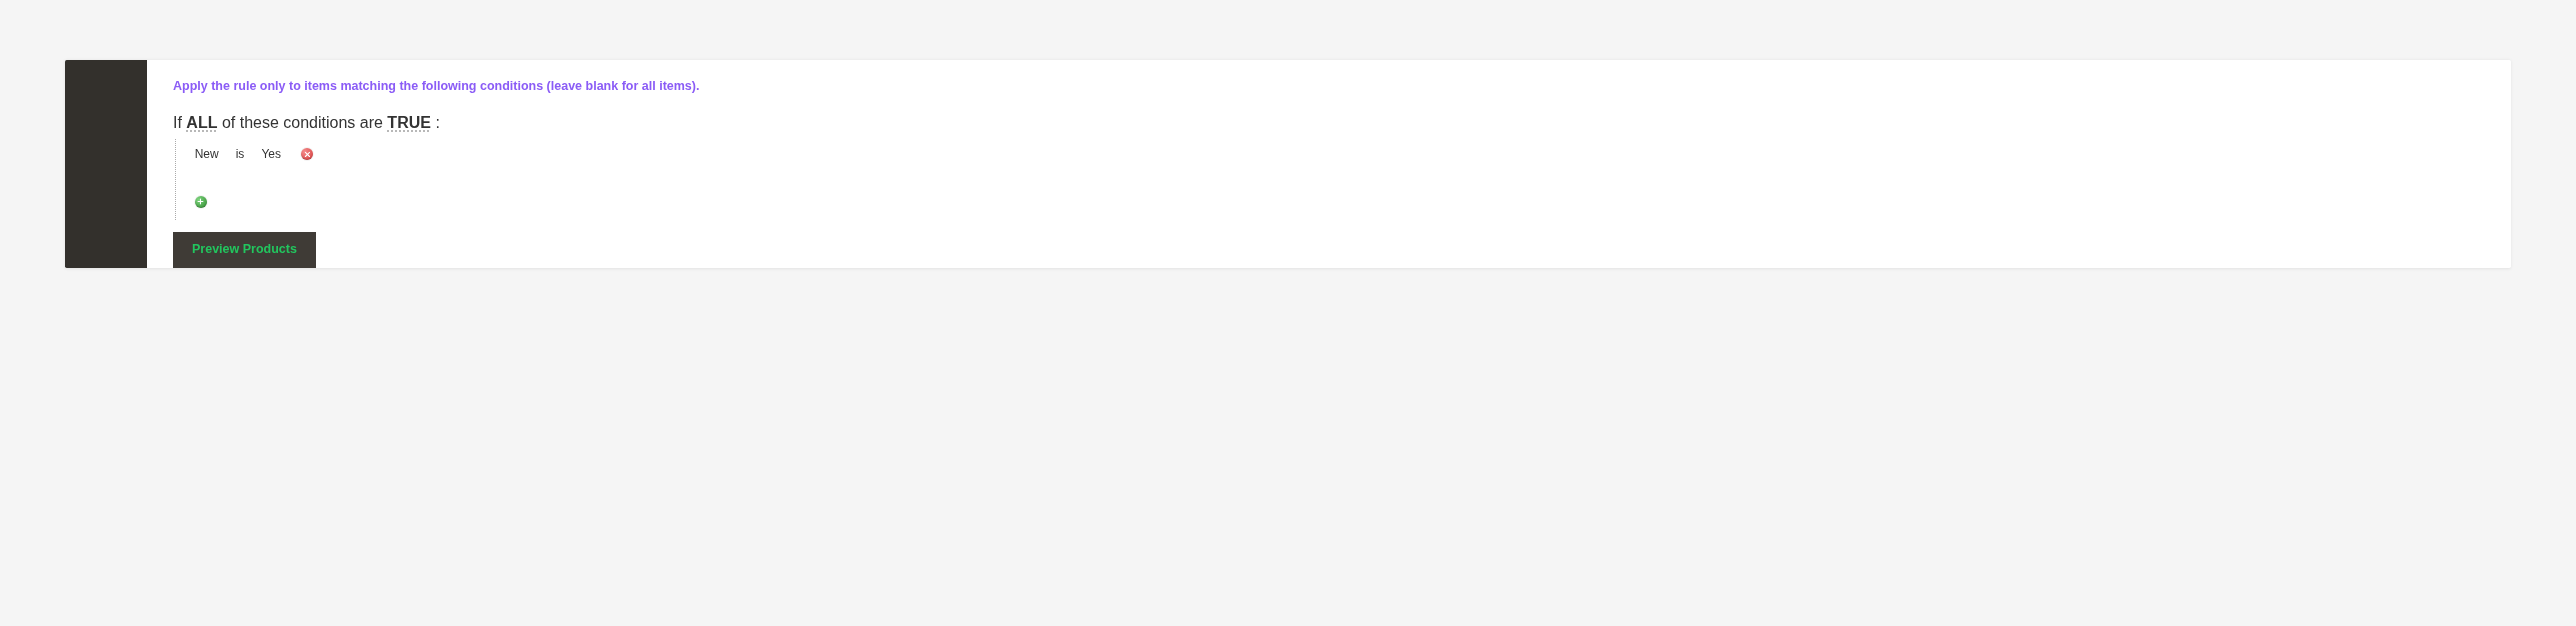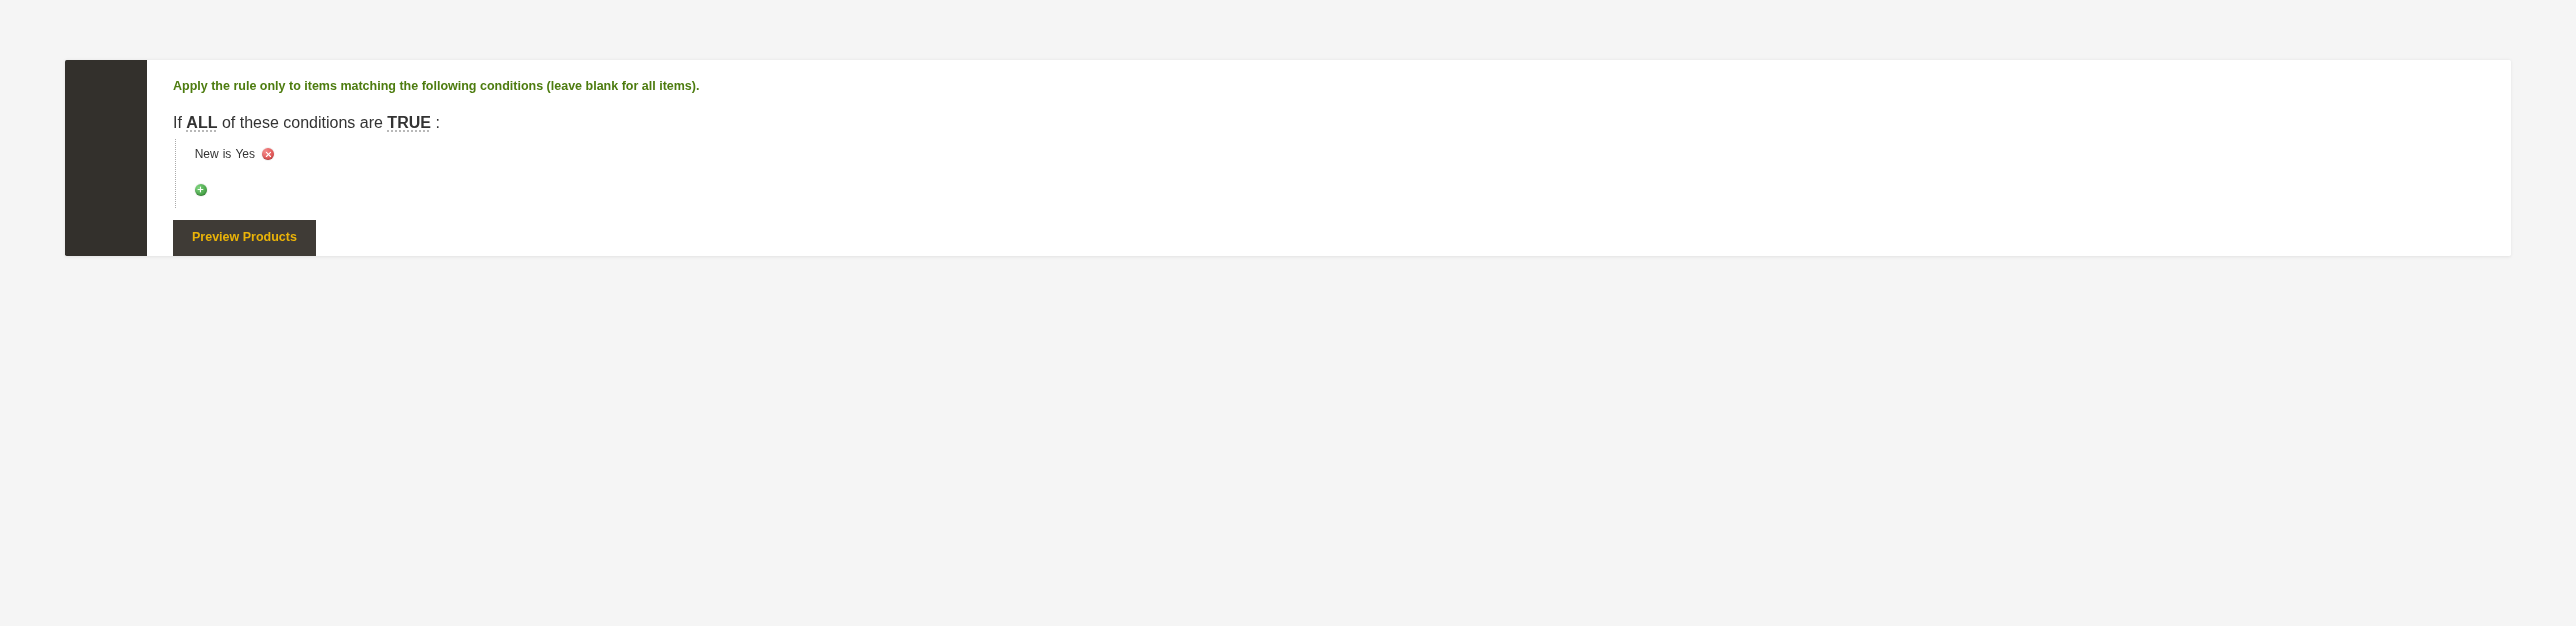--- a/index.html
+++ b/index.html
@@ -26,21 +26,21 @@
       background: #33302c;
       flex-shrink: 0;
     }
     .panel-content {
       padding: 19px 26px 0 26px;
       flex: 1;
     }
     .panel-heading {
       font-weight: 700;
       font-size: 12.5px;
-      color: #4d7c0f;
+      color: #8b5cf6;
       margin-bottom: 20.7px;
     }
     .condition-aggregator {
       font-size: 16px;
       color: #333;
       margin-bottom: 6.9px;
     }
     .condition-aggregator .editable {
       font-weight: 700;
       cursor: pointer;
@@ -50,24 +50,24 @@
       text-underline-offset: 2.6px;
     }
     .condition-tree {
       border-left: 0.9px dotted #aaa;
       margin-left: 1.7px;
       padding: 5.2px 0 5.2px 19px;
     }
     .condition-row {
       display: flex;
       align-items: center;
-      gap: 4px;
+      gap: 17px;
       font-size: 12px;
       padding: 3.4px 0;
-      margin-bottom: 14px;
+      margin-bottom: 26px;
     }
     .condition-row .attr,
     .condition-row .op,
     .condition-row .val {
       cursor: pointer;
     }
     .icon-circle {
       width: 12px;
       height: 12px;
       border-radius: 50%;
@@ -93,21 +93,21 @@
     .icon-add svg {
       width: 6.9px;
       height: 6.9px;
     }
     .add-row {
       padding: 3.4px 0 6.9px 0;
     }
     .preview-button {
       display: inline-block;
       background: #3f3b36;
-      color: #eab308;
+      color: #22c55e;
       border: none;
       padding: 10.3px 19px 11.2px 19px;
       font-size: 12.5px;
       font-weight: 600;
       cursor: pointer;
       margin-top: 12px;
       font-family: inherit;
     }
   </style>
 </head>

